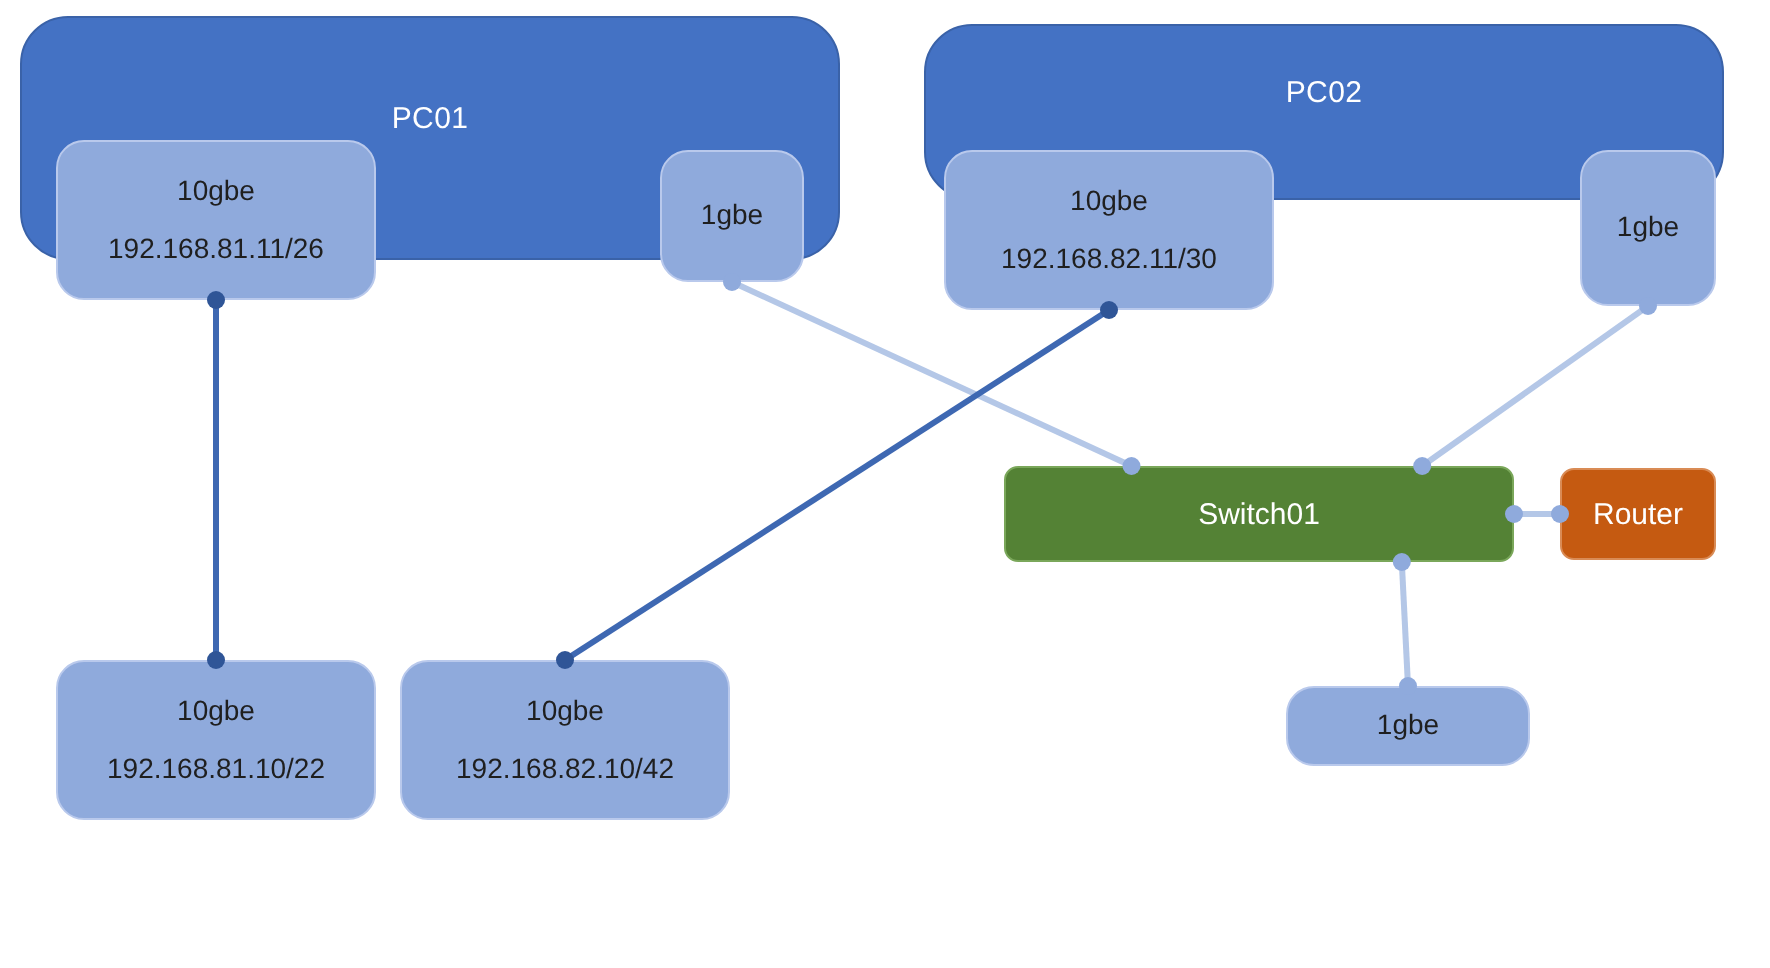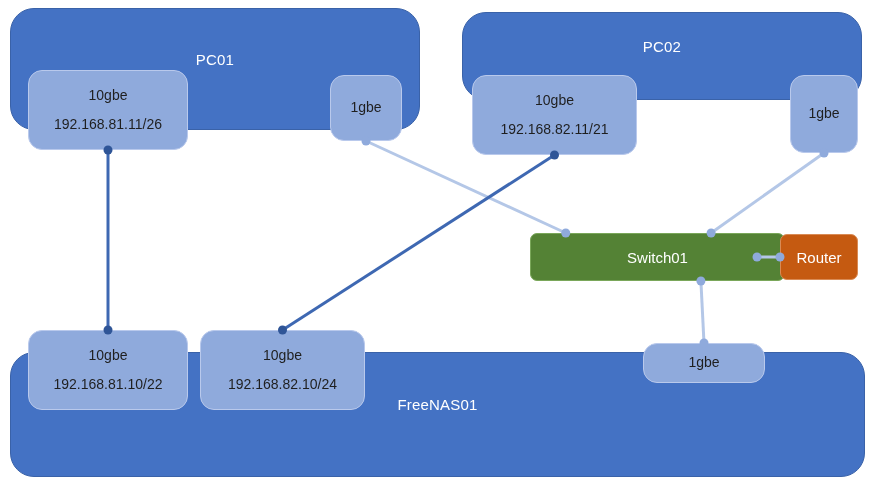--- a/index.html
+++ b/index.html
@@ -95,55 +95,52 @@
 <div id="diagram">
 
   <div class="host" style="left:10px; top:8px; width:410px; height:122px;">
     <span class="host-label">PC01</span>
   </div>
 
   <div class="host" style="left:462px; top:12px; width:400px; height:88px;">
     <span class="host-label">PC02</span>
   </div>
 
-  <div class="host" style="left:10px; top:352px; width:855px; height:125px;">
-    <span class="host-label">FreeNAS01</span>
-  </div>
 
-  <div class="switch" style="left:502px; top:233px; width:255px; height:48px;margin-left:28px;">
+  <div class="switch" style="left:502px; top:233px; width:255px; height:48px;">
     <span class="node-label">Switch01</span>
   </div>
 
   <div class="router" style="left:780px; top:234px; width:78px; height:46px;">
     <span class="node-label">Router</span>
   </div>
 
   <div class="nic" style="left:28px; top:70px; width:160px; height:80px;">
     <span class="nic-speed">10gbe</span>
     <span class="nic-ip">192.168.81.11/26</span>
   </div>
   <div class="nic" style="left:330px; top:75px; width:72px; height:66px;">
     <span class="nic-speed">1gbe</span>
   </div>
 
   <div class="nic" style="left:472px; top:75px; width:165px; height:80px;">
     <span class="nic-speed">10gbe</span>
-    <span class="nic-ip">192.168.82.11/21</span>
+    <span class="nic-ip">192.168.82.11/30</span>
   </div>
   <div class="nic" style="left:790px; top:75px; width:68px; height:78px;">
     <span class="nic-speed">1gbe</span>
   </div>
 
   <div class="nic" style="left:28px; top:330px; width:160px; height:80px;">
     <span class="nic-speed">10gbe</span>
     <span class="nic-ip">192.168.81.10/22</span>
   </div>
   <div class="nic" style="left:200px; top:330px; width:165px; height:80px;">
     <span class="nic-speed">10gbe</span>
-    <span class="nic-ip">192.168.82.10/24</span>
+    <span class="nic-ip">192.168.82.10/42</span>
   </div>
   <div class="nic" style="left:643px; top:343px; width:122px; height:40px; gap:0;">
     <span class="nic-speed">1gbe</span>
   </div>
 
   <svg id="edges-svg" xmlns="http://www.w3.org/2000/svg">
       <line x1="366" y1="141" x2="565.75" y2="233" stroke="#B4C7E7" stroke-width="3"></line>
       <circle cx="366" cy="141" r="4.5" fill="#8FAADC"></circle>
       <circle cx="565.75" cy="233" r="4.5" fill="#8FAADC"></circle>
       <line x1="824" y1="153" x2="711.1" y2="233" stroke="#B4C7E7" stroke-width="3"></line>

